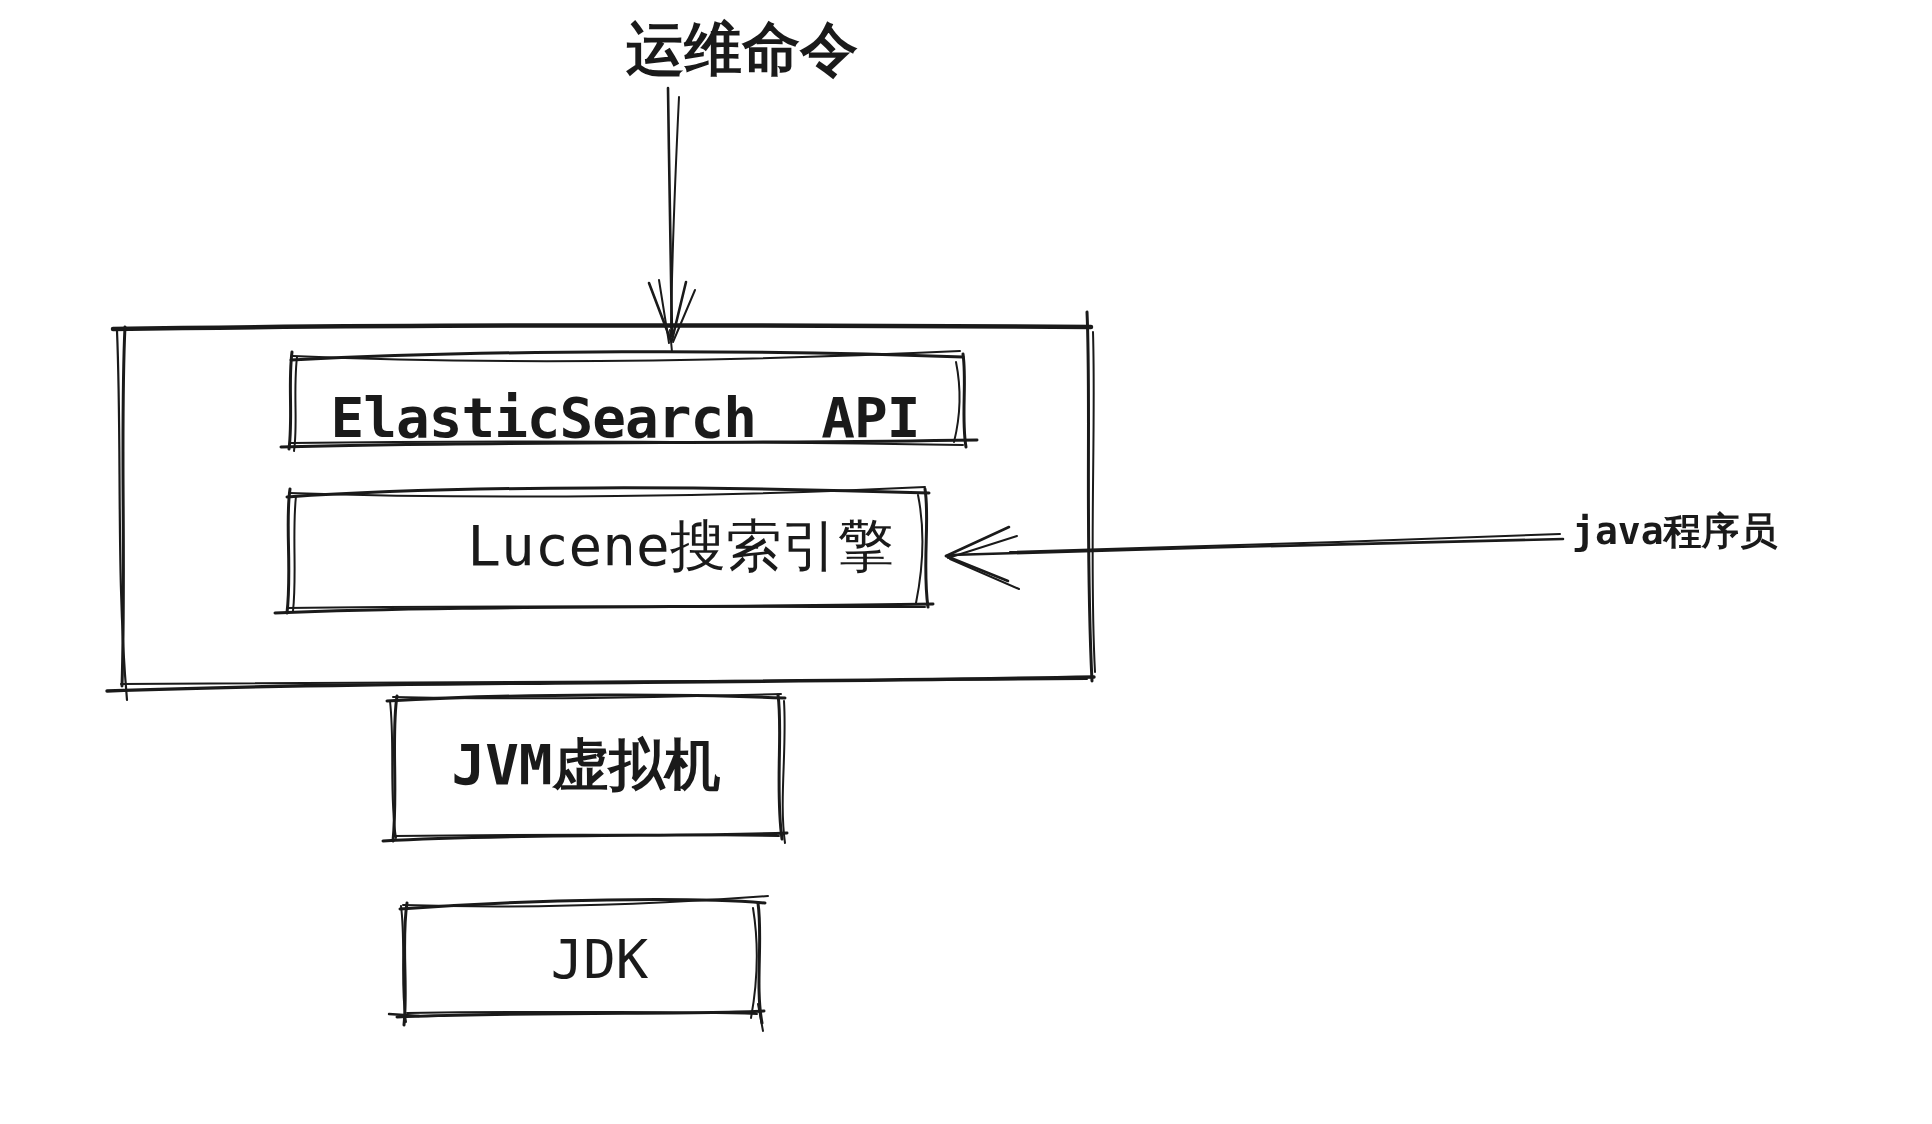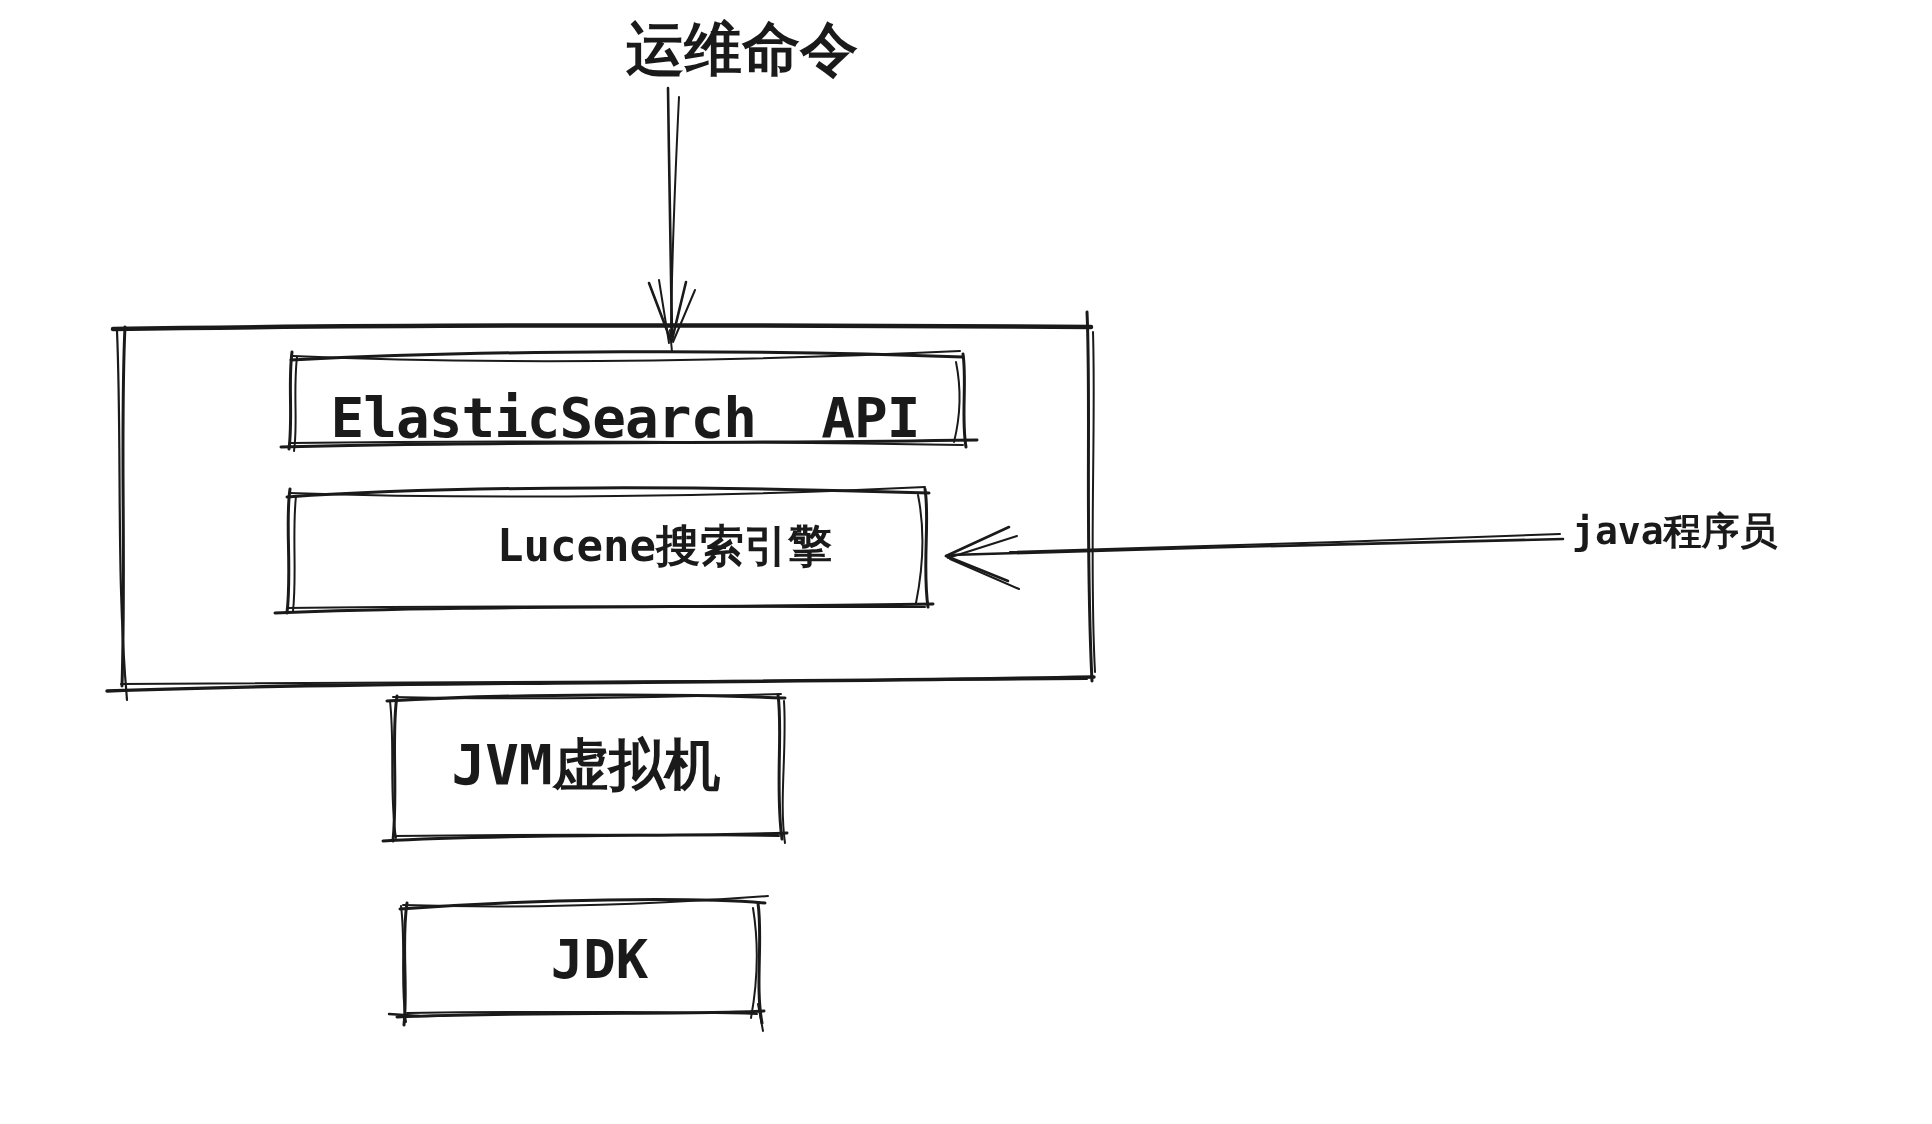--- a/index.html
+++ b/index.html
@@ -28,23 +28,23 @@
   }
   .box-lbl {
     display: flex;
     align-items: center;
     justify-content: center;
     box-sizing: border-box;
   }
   .ops    { left: 626px; top: 18px;  font-size: 58px; font-weight: 600; }
   .java   { left: 1572px; top: 511px; font-size: 38px; font-weight: 600; }
   .es     { left: 286px; top: 372px; width: 678px; height: 92px;  font-size: 56px; font-weight: 700; letter-spacing: -1px; }
-  .lucene { left: 283px; top: 486px; width: 645px; height: 120px; font-size: 44px; font-weight: 700; padding-left: 118px; }
+  .lucene { left: 299px; top: 486px; width: 645px; height: 120px; font-size: 56px; font-weight: 400; padding-left: 118px; }
   .jvm    { left: 392px; top: 695px; width: 388px; height: 140px; font-size: 56px; font-weight: 600; padding-left: 0; }
-  .jdk    { left: 403px; top: 902px; width: 357px; height: 116px; font-size: 54px; font-weight: 700; padding-left: 36px; }
+  .jdk    { left: 403px; top: 902px; width: 357px; height: 116px; font-size: 54px; font-weight: 400; padding-left: 36px; }
 </style>
 </head>
 <body>
 
 <div class="canvas">
 
   <svg class="sketch" viewBox="0 0 1932 1124">
 
     <g>
       <path d="M113 329 C 420 324, 780 325, 1091 327" stroke-width="4.5"></path>

